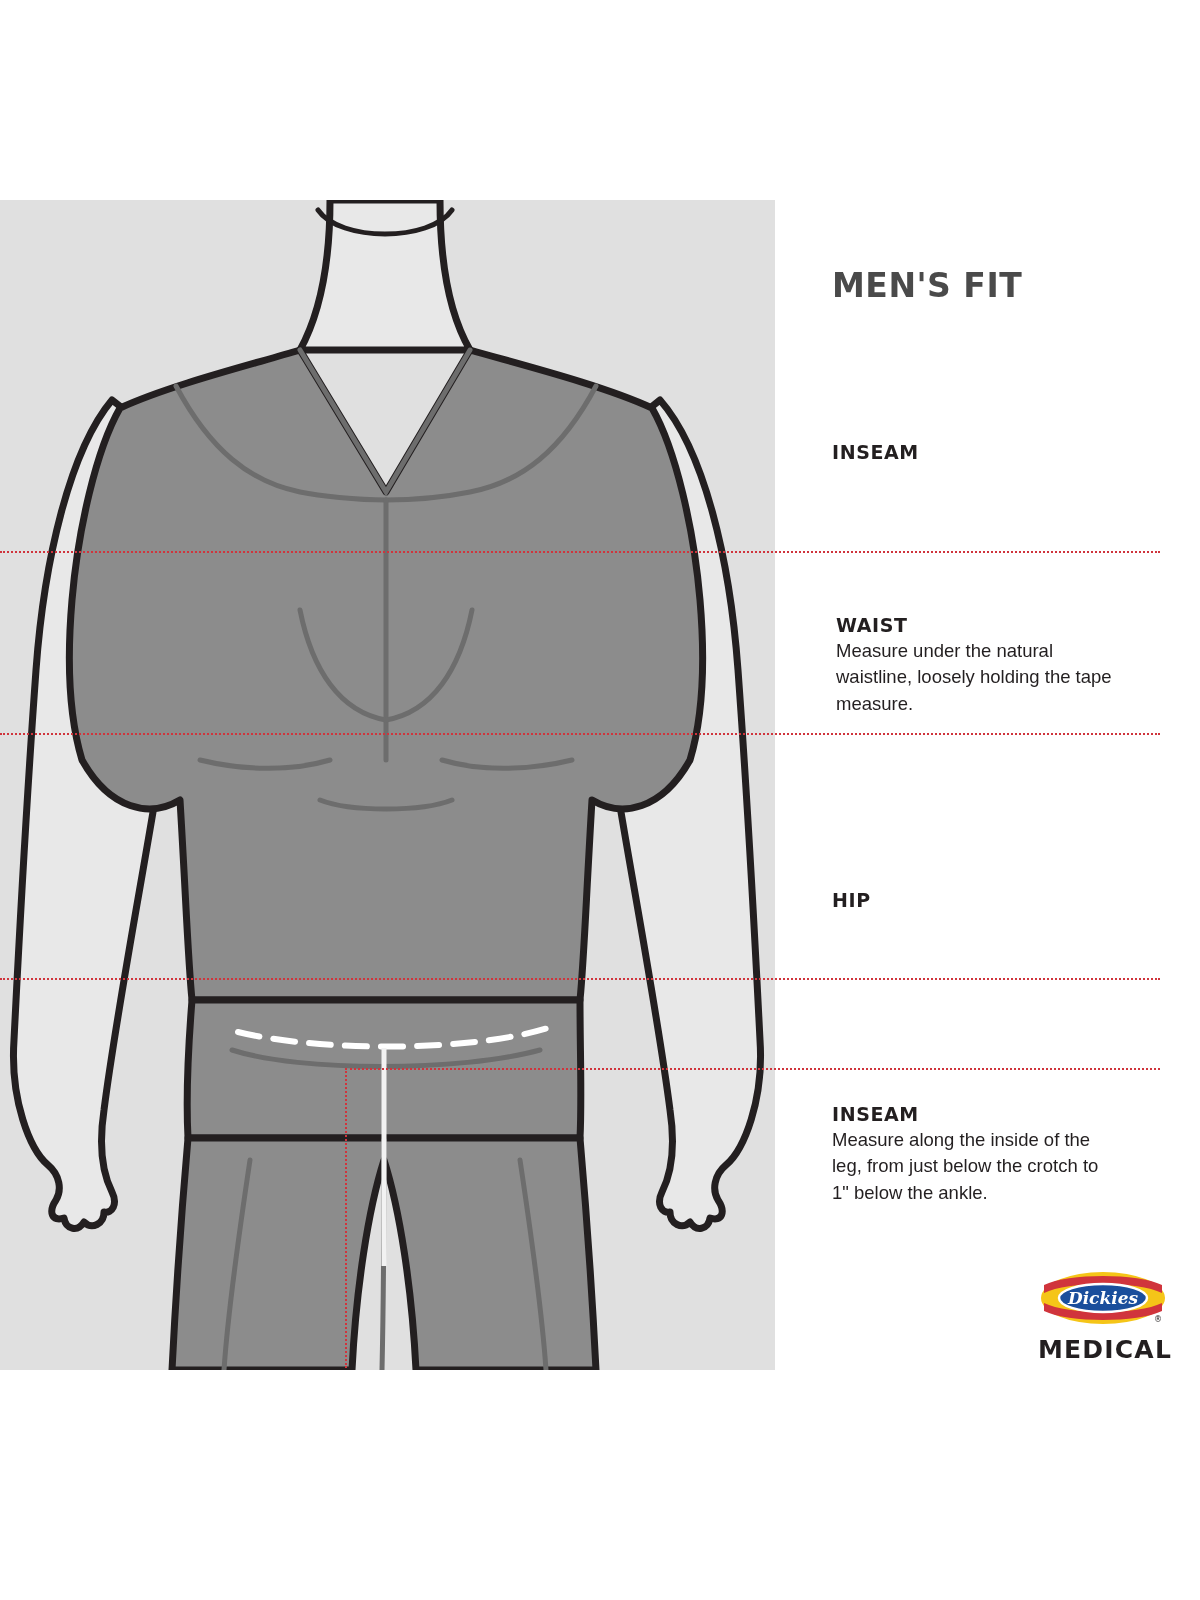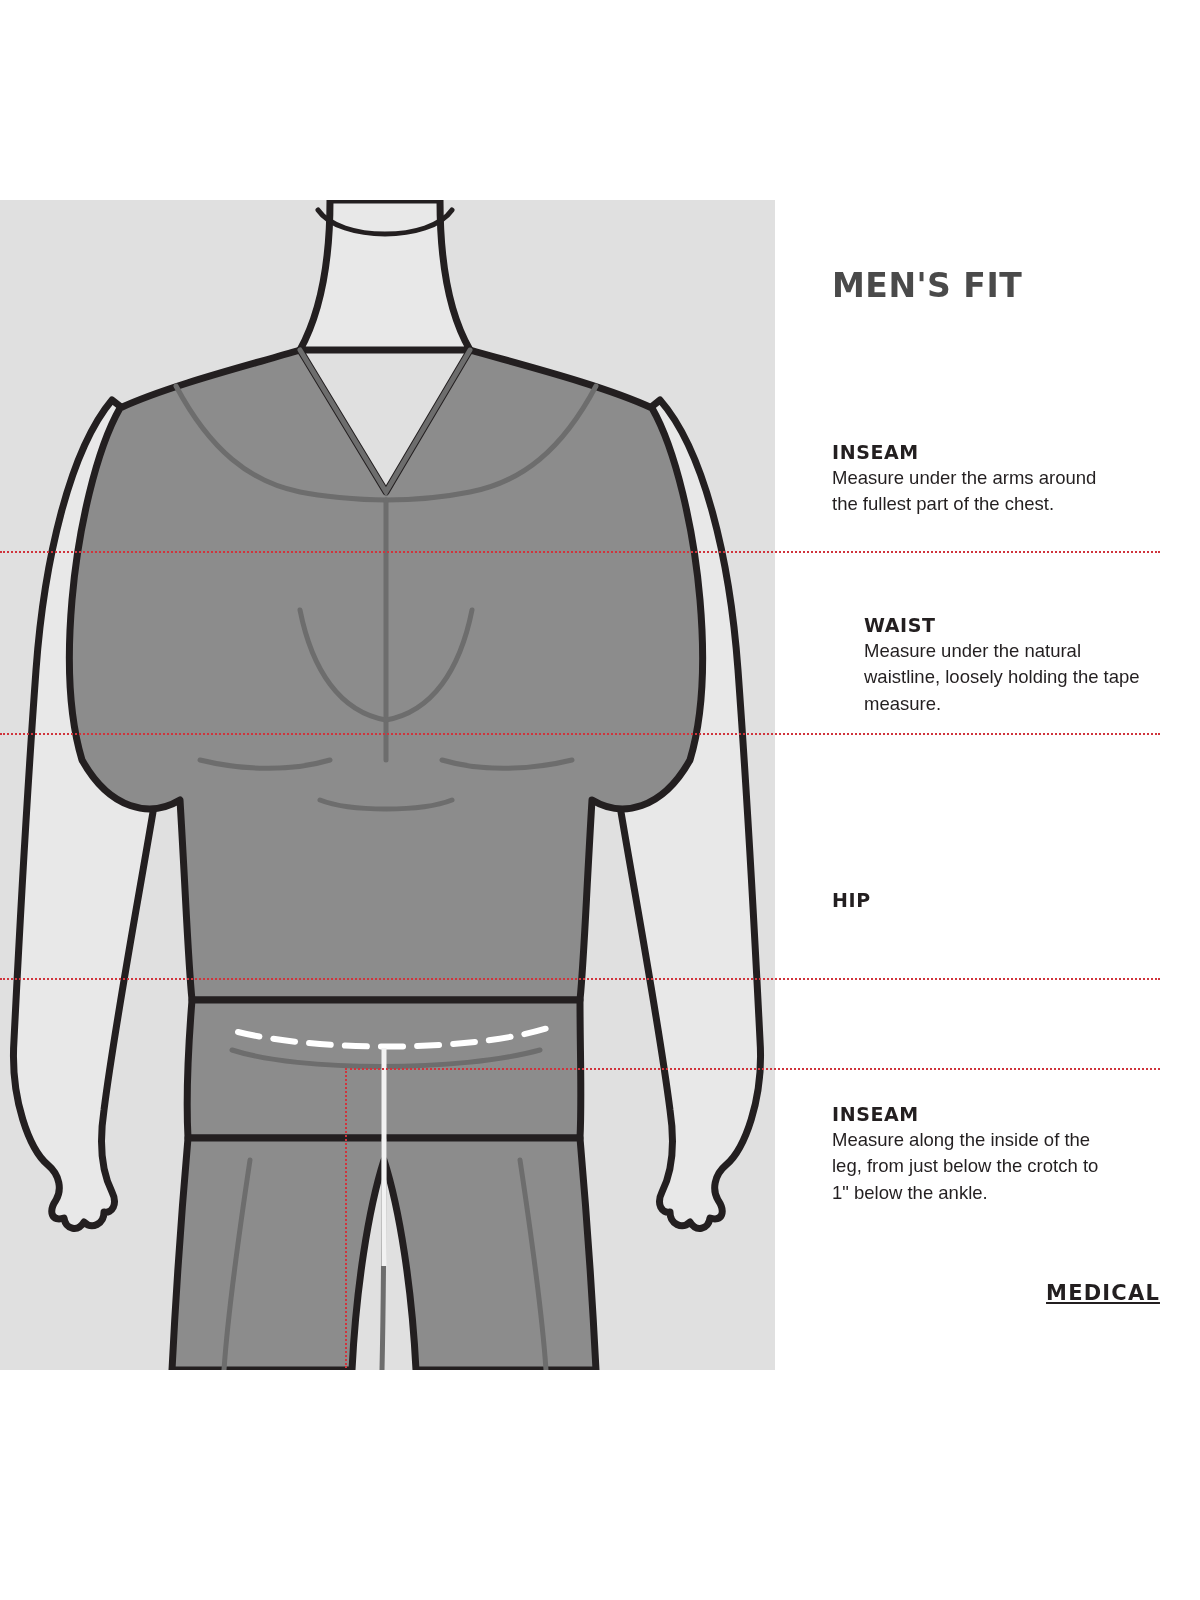--- a/index.html
+++ b/index.html
@@ -78,45 +78,44 @@
     font-family: "DejaVu Sans", sans-serif;
     margin-bottom: 2px;
   }
   .spec-body {
     font-size: 18.5px;
     line-height: 1.42;
     color: #231f20;
     font-family: "Liberation Sans", sans-serif;
   }
   #block-chest  { top: 430px; }
-  #block-waist  { top: 603px; left: 4px; margin-left: 28px; }
+  #block-waist  { top: 603px; left: 4px; }
   #block-hip    { top: 878px; }
   #block-inseam { top: 1092px; }
 
   
   #brand-logo {
     position: absolute;
     left: 206px;
     top: 1256px;
     width: 130px;
     text-align: center;
   }
   #logo-badge {
     position: relative;
     width: 130px;
     height: 62px;
   }
   #logo-sub {
-    margin-top: 14px;
-    font-size: 21px;
+    margin-top: 6px;
+    font-size: 25px;
     font-weight: bold;
     letter-spacing: 1.2px;
     color: #231f20;
     font-family: "DejaVu Sans", sans-serif;
-    text-decoration: underline;
   }
 </style>
 </head>
 <body>
 
 <div id="figure-panel">
   <svg id="figure-svg" viewBox="0 0 775 1170">
     <g stroke="#231f20" stroke-width="7" stroke-linejoin="round" stroke-linecap="round" fill="#e8e8e8">
 
       <path d="M330 0 C330 60 322 110 300 150 L470 150 C448 112 440 58 440 0 Z"></path>
@@ -188,34 +187,43 @@
 <div class="guide-line" style="top:978px;"></div>
 <div class="guide-line" style="top:1068px; left:345px; width:815px;"></div>
 <div class="guide-vert" style="left:345px; top:1068px; height:300px;"></div>
 
 <div id="info-column">
 
   <div id="fit-title">MEN'S FIT</div>
 
   <div class="spec-block" id="block-chest">
     <div class="spec-heading">INSEAM</div>
-    <div class="spec-body">Measure under the arms around the fullest part of the chest.</div>
   </div>
 
   <div class="spec-block" id="block-waist">
     <div class="spec-heading">WAIST</div>
     <div class="spec-body">Measure under the natural waistline, loosely holding the tape measure.</div>
   </div>
 
   <div class="spec-block" id="block-hip">
     <div class="spec-heading">HIP</div>
   </div>
 
   <div class="spec-block" id="block-inseam">
     <div class="spec-heading">INSEAM</div>
     <div class="spec-body">Measure along the inside of the leg, from just below the crotch to 1" below the ankle.</div>
   </div>
 
   <div id="brand-logo">
+    <div id="logo-badge">
+      <svg viewBox="0 0 130 62" width="130" height="62">
+        <ellipse cx="65" cy="31" rx="62" ry="26" fill="#f5c518"></ellipse>
+        <path d="M6 18 C 30 6 100 6 124 18 L 124 26 C 100 14 30 14 6 26 Z" fill="#d0343c"></path>
+        <path d="M6 44 C 30 56 100 56 124 44 L 124 36 C 100 48 30 48 6 36 Z" fill="#d0343c"></path>
+        <ellipse cx="65" cy="31" rx="44" ry="14" fill="#1a4e9c" stroke="#ffffff" stroke-width="2.5"></ellipse>
+        <text x="65" y="37" text-anchor="middle" font-family="DejaVu Serif, serif" font-style="italic" font-weight="bold" font-size="17" fill="#ffffff">Dickies</text>
+        <text x="120" y="55" text-anchor="middle" font-family="DejaVu Sans, sans-serif" font-size="8" fill="#231f20">®</text>
+      </svg>
+    </div>
     <div id="logo-sub">MEDICAL</div>
   </div>
 
 </div>
 
 </body></html>

